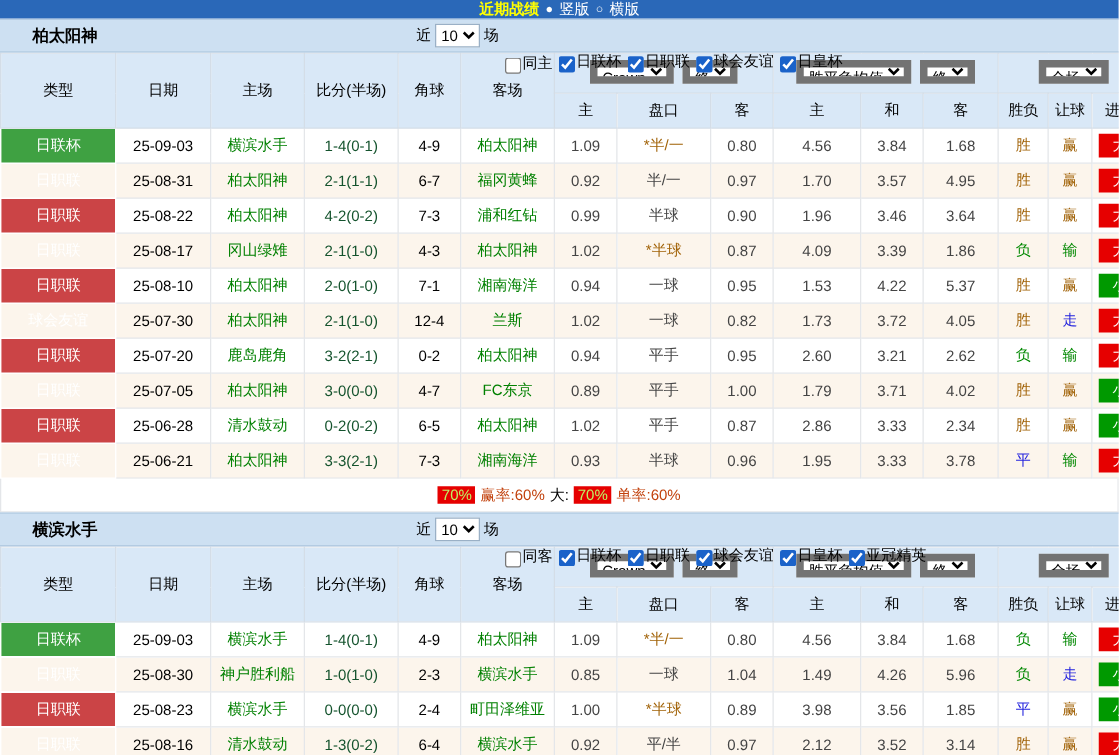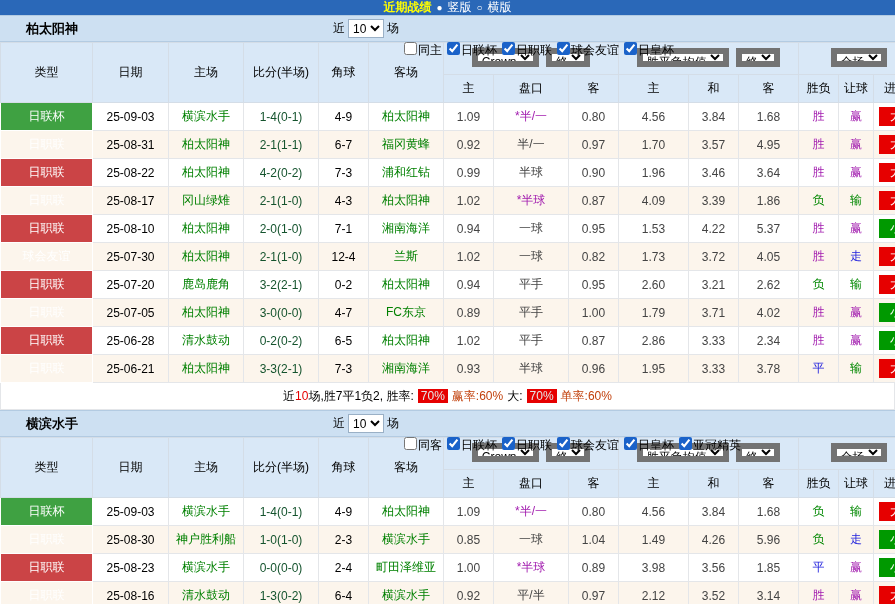--- a/index.html
+++ b/index.html
@@ -9,48 +9,48 @@
   }
   
   .topbar{height:15px;background:#2a68b8;display:flex;align-items:flex-end;justify-content:center;gap:5px;color:#fff;line-height:15px;}
   .topbar .bar-title{color:#ffff00;font-weight:bold;}
   .radio-glyph{font-size:10px;cursor:pointer;}
   
   .section-header{position:relative;height:25px;background:#cde0f2;border-top:1px solid #b3cbe2;border-bottom:1px solid #b3cbe2;display:flex;align-items:center;}
   .team-name{font-weight:bold;font-size:13px;margin-left:26px;}
   .filters{position:absolute;left:333px;display:flex;align-items:center;white-space:nowrap;}
   .filters select{height:19px;font-size:12px;margin:0 3px;border:1px solid #9ab0c6;background:#fff;}
-  label.cb{display:inline-flex;align-items:flex-start;margin-left:5px;cursor:pointer;margin-top:44px;}
+  label.cb{display:inline-flex;align-items:flex-end;margin-left:5px;cursor:pointer;margin-top:44px;}
   input[type=checkbox]{width:13px;height:13px;margin:0 1px 0 0;accent-color:#1a62c9;}
   
   table{border-collapse:collapse;table-layout:fixed;width:918px;}
   th,td{border:1px solid #d4dde7;overflow:hidden;white-space:nowrap;text-align:center;padding:0;font-weight:normal;}
   thead th{background:#d9e8f7;}
   tr.hdr1 th{height:31px;}
   tr.hdr2 th{height:27px;}
   td{height:27px;border-color:#e4e6e9;}
   tr.alt td{background:#fcf5ec;}
   thead select{font-size:12px;height:19px;border:6px solid #737373;background:#fff;margin:0 2px;}
   .t-green{background:#3fa142;color:#fff;border-color:#fff;}
   .t-red{background:#cb4446;color:#fff;border-color:#fff;}
   .t-teal{background:#2fb0c0;color:#fff;border-color:#fff;}
   .team{color:#008000;cursor:pointer;}
   .score{color:#14532d;}
   .odds{color:#444;}
-  .c-red{color:#a21caf;}
+  .c-red{color:#a16207;}
   .c-green{color:#008800;}
   .c-blue{color:#2222dd;}
   .chip{display:inline-block;min-width:28px;padding:1px 3px;color:#fff;}
   .chip-red{background:#e60000;}
   .chip-green{background:#009900;}
   
   .summary{width:893px;height:26px;display:flex;align-items:center;justify-content:center;gap:4px;border:1px solid #e4e6e9;border-top:none;background:#fff;}
   .sum-red{color:#e60000;}
   .sum-blue{color:#c2410c;}
-  .rate-chip{background:#e60000;color:#e5e5e5;padding:0 3px;}
+  .rate-chip{background:#e60000;color:#bef264;padding:0 3px;}
 </style>
 </head>
 <body>
 
 <div class="topbar">
   <span class="bar-title">近期战绩</span>
   <span class="radio-glyph">●</span>
   <span>竖版</span>
   <span class="radio-glyph">○</span>
   <span>横版</span>
@@ -299,21 +299,20 @@
           <td class="odds">1.95</td>
           <td class="odds">3.33</td>
           <td class="odds">3.78</td>
           <td class="c-blue">平</td>
           <td class="c-green">输</td>
           <td><span class="chip chip-red">大</span></td>
         </tr>
       </tbody>
   </table>
   <div class="summary">
-    <span><span>近</span><span class="sum-red">10</span><span>场,胜7平1负2, 胜率: </span></span>
     <span class="rate-chip">70%</span>
     <span class="sum-blue">赢率:60%</span>
     <span>大: </span>
     <span class="rate-chip">70%</span>
     <span class="sum-blue">单率:60%</span>
   </div>
 </div>
 
 <div class="section">
   <div class="section-header">

